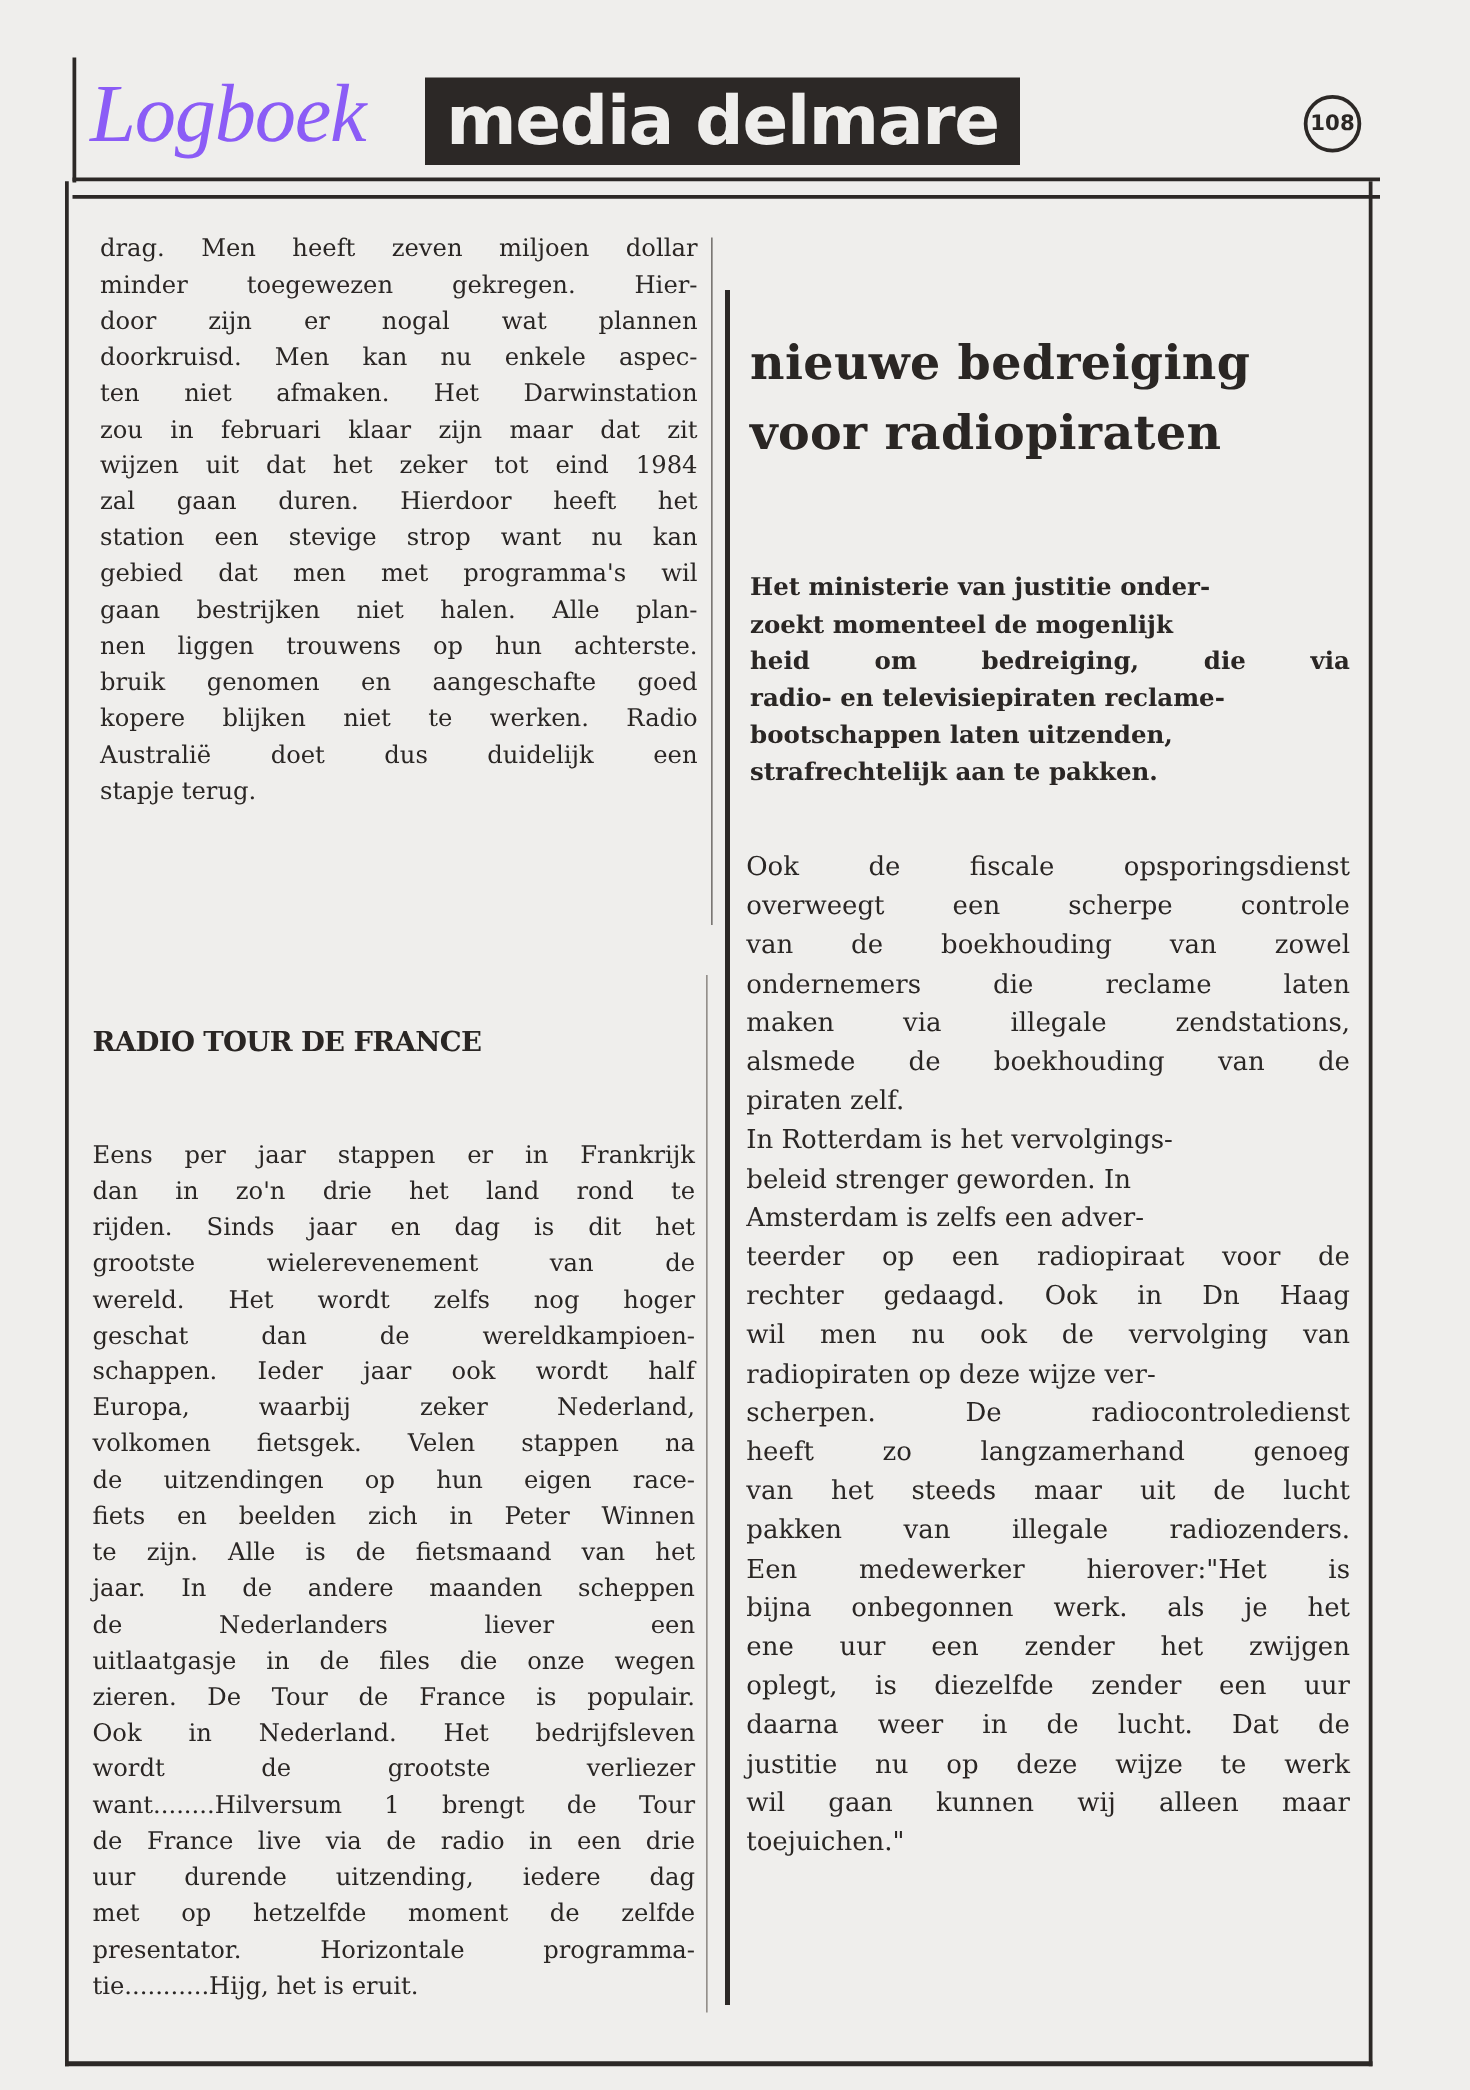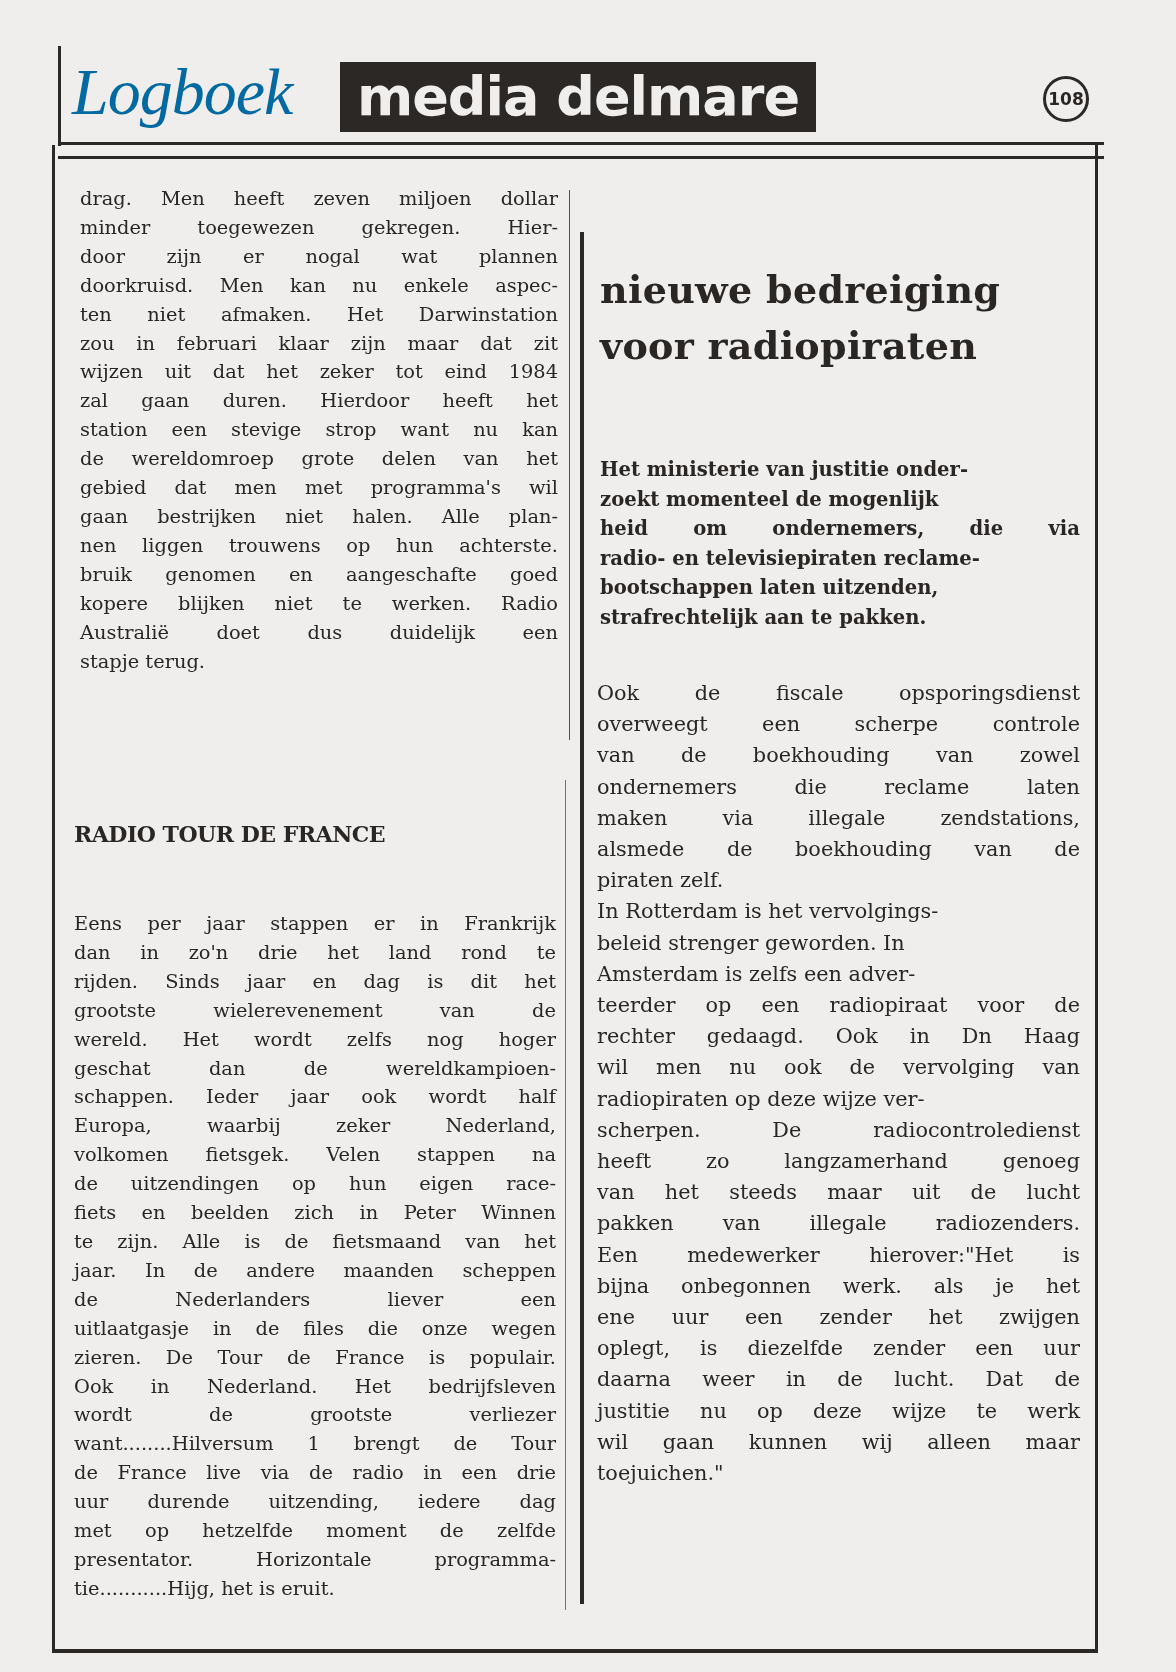--- a/index.html
+++ b/index.html
@@ -15,21 +15,21 @@
     position: absolute; left: 58px; top: 46px; width: 3px; height: 100px;
     background: #2c2826;
   }
   .header-logbook {
     position: absolute; left: 72px; top: 52px;
     font-family: "Liberation Serif", serif;
     font-style: italic;
     font-size: 66px;
     letter-spacing: -1px;
     line-height: 80px;
-    color: #0369a1;
+    color: #8b5cf6;
   }
   .header-brand {
     position: absolute; left: 340px; top: 62px; width: 476px; height: 70px;
     background: #2c2826;
     display: flex; align-items: center; justify-content: center;
   }
   .header-brand span {
     font-family: "DejaVu Sans", sans-serif;
     font-weight: bold;
     font-size: 54px;
@@ -110,21 +110,20 @@
 <div class="col-left">
   <span class="line">drag. Men heeft zeven miljoen dollar</span>
   <span class="line">minder toegewezen gekregen. Hier-</span>
   <span class="line">door zijn er nogal wat plannen</span>
   <span class="line">doorkruisd. Men kan nu enkele aspec-</span>
   <span class="line">ten niet afmaken. Het Darwinstation</span>
   <span class="line">zou in februari klaar zijn maar dat zit</span>
   <span class="line">wijzen uit dat het zeker tot eind 1984</span>
   <span class="line">zal gaan duren. Hierdoor heeft het</span>
   <span class="line">station een stevige strop want nu kan</span>
-  <span class="line">de wereldomroep grote delen van het</span>
   <span class="line">gebied dat men met programma's wil</span>
   <span class="line">gaan bestrijken niet halen. Alle plan-</span>
   <span class="line">nen liggen trouwens op hun achterste.</span>
   <span class="line">bruik genomen en aangeschafte goed</span>
   <span class="line">kopere blijken niet te werken. Radio</span>
   <span class="line">Australië doet dus duidelijk een</span>
   <span class="line last">stapje terug.</span>
 </div>
 
 <div class="subhead">RADIO TOUR DE FRANCE</div>
@@ -157,21 +156,21 @@
 </div>
 
 <div class="col-right-title">
   <span class="w">nieuwe bedreiging</span>
   <span class="w">voor radiopiraten</span>
 </div>
 
 <div class="col-right-lead">
   <span class="line last">Het ministerie van justitie onder-</span>
   <span class="line last">zoekt momenteel de mogenlijk</span>
-  <span class="line">heid om ondernemers, die via</span>
+  <span class="line">heid om bedreiging, die via</span>
   <span class="line last">radio- en televisiepiraten reclame-</span>
   <span class="line last">bootschappen laten uitzenden,</span>
   <span class="line last">strafrechtelijk aan te pakken.</span>
 </div>
 
 <div class="col-right-body">
   <span class="line">Ook de fiscale opsporingsdienst</span>
   <span class="line">overweegt een scherpe controle</span>
   <span class="line">van de boekhouding van zowel</span>
   <span class="line">ondernemers die reclame laten</span>

